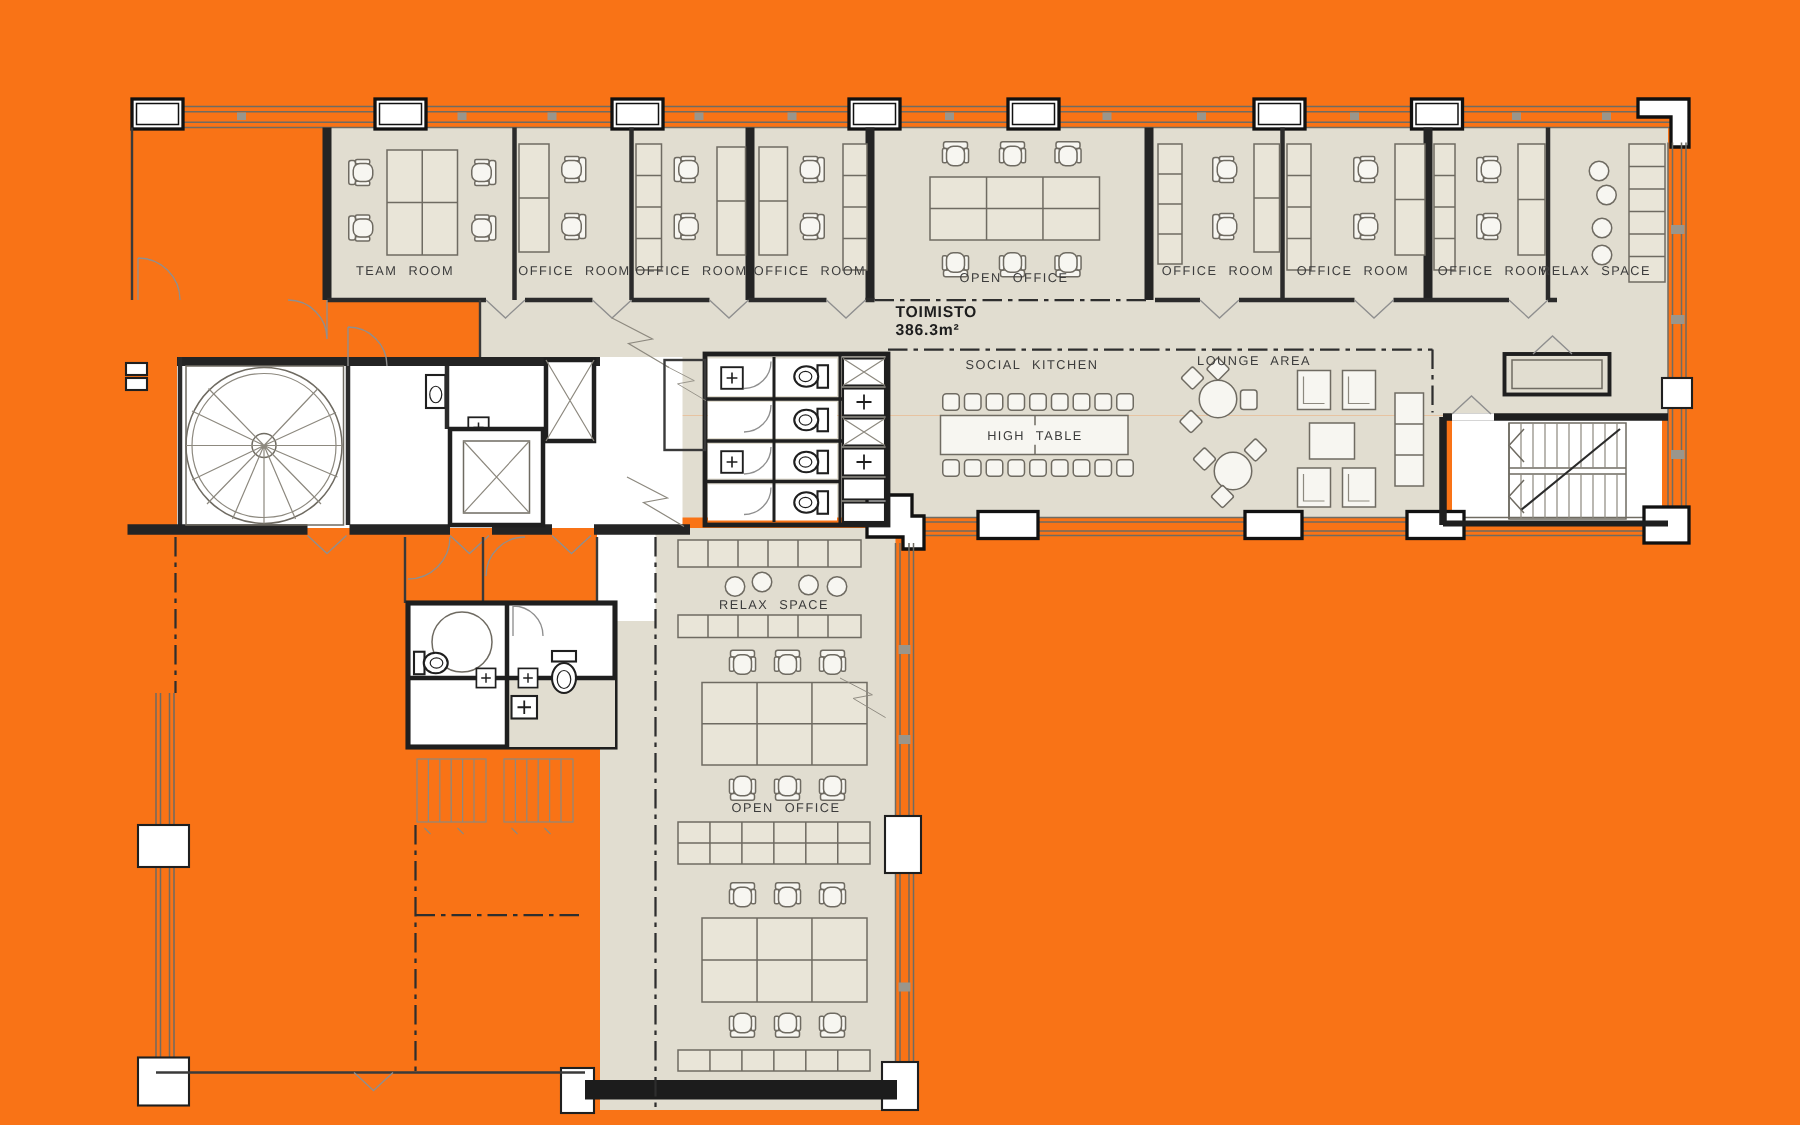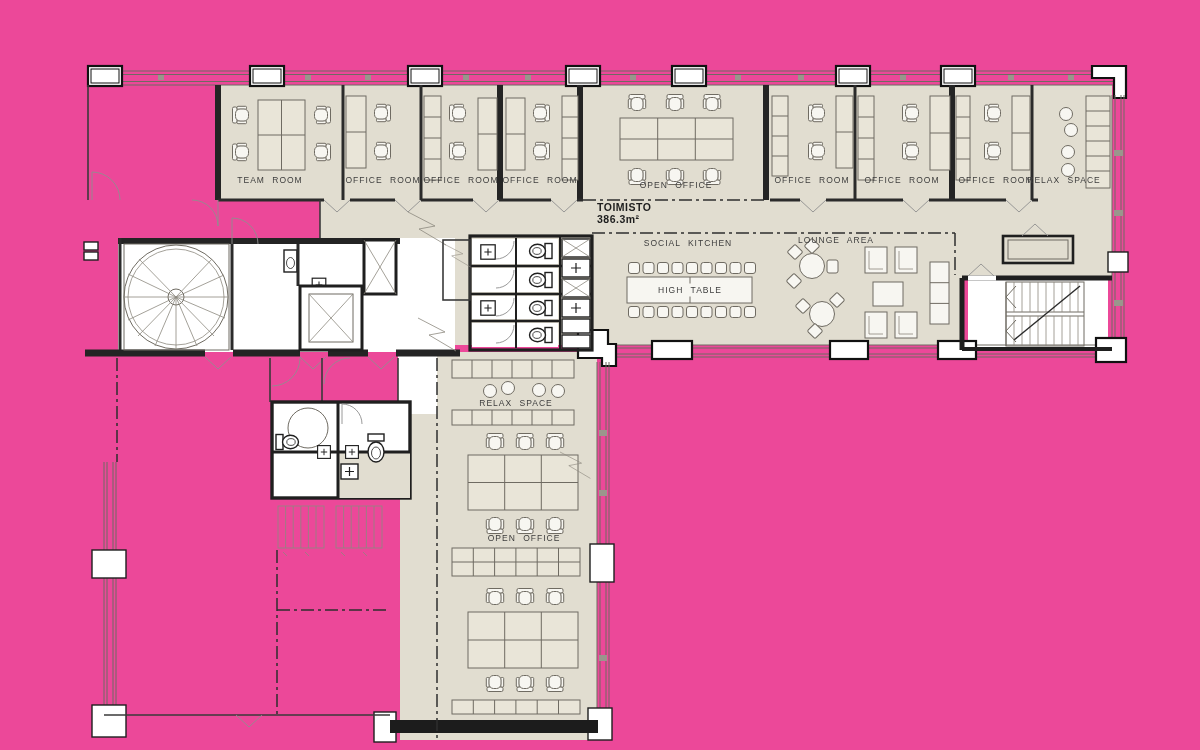--- a/index.html
+++ b/index.html
@@ -1,16 +1,16 @@
 <!DOCTYPE html>
 <html><head>
 <meta charset="utf-8">
 <style>
   html,body{margin:0;padding:0;background:#ffffff;}
-  .stage{width:1200px;height:750px;position:relative;background:#ec4899;overflow:hidden;}
+  .stage{width:1200px;height:750px;position:relative;background:#f97316;overflow:hidden;}
   svg{display:block;}
   .wallM{stroke:#2b2b2b;stroke-width:3;fill:none;}
   .wallS{stroke:#3a3a3a;stroke-width:1.6;fill:none;}
   .ln{stroke:#6f6b62;stroke-width:1;fill:none;}
   .ln2{stroke:#8d897f;stroke-width:.8;fill:none;}
   .arc{stroke:#8f8f8f;stroke-width:.9;fill:none;}
   .furn{fill:#e9e5d8;stroke:#6f6b62;stroke-width:1;}
   .furnW{fill:#f7f6f1;stroke:#6f6b62;stroke-width:1;}
   .white{fill:#ffffff;stroke:none;}
   .floor{fill:#e1ddd0;stroke:none;}

